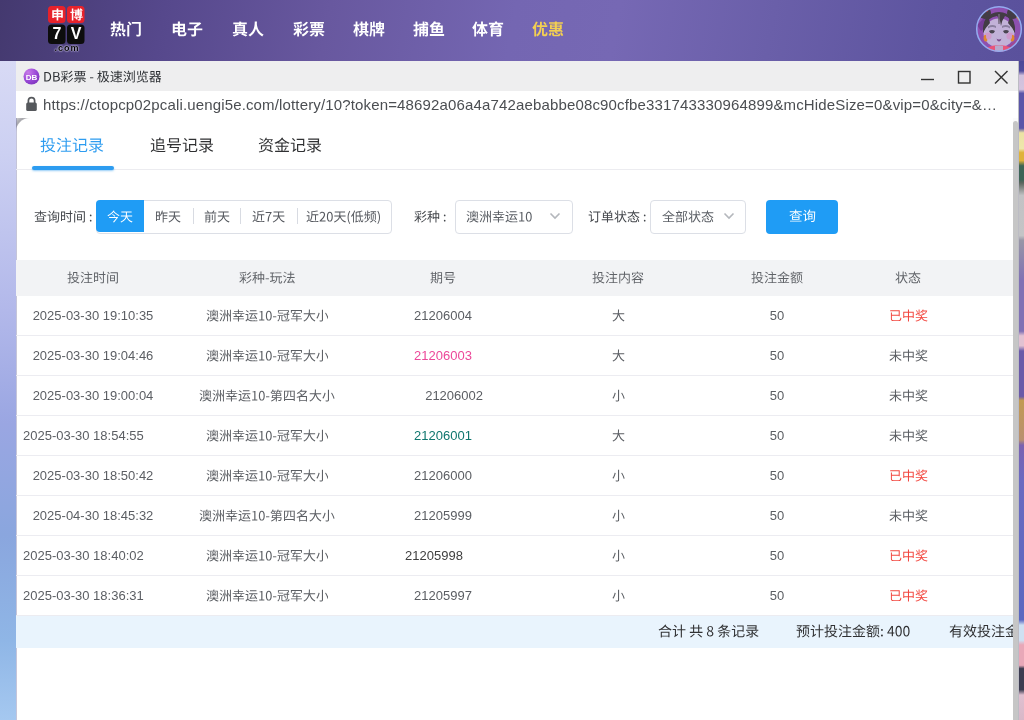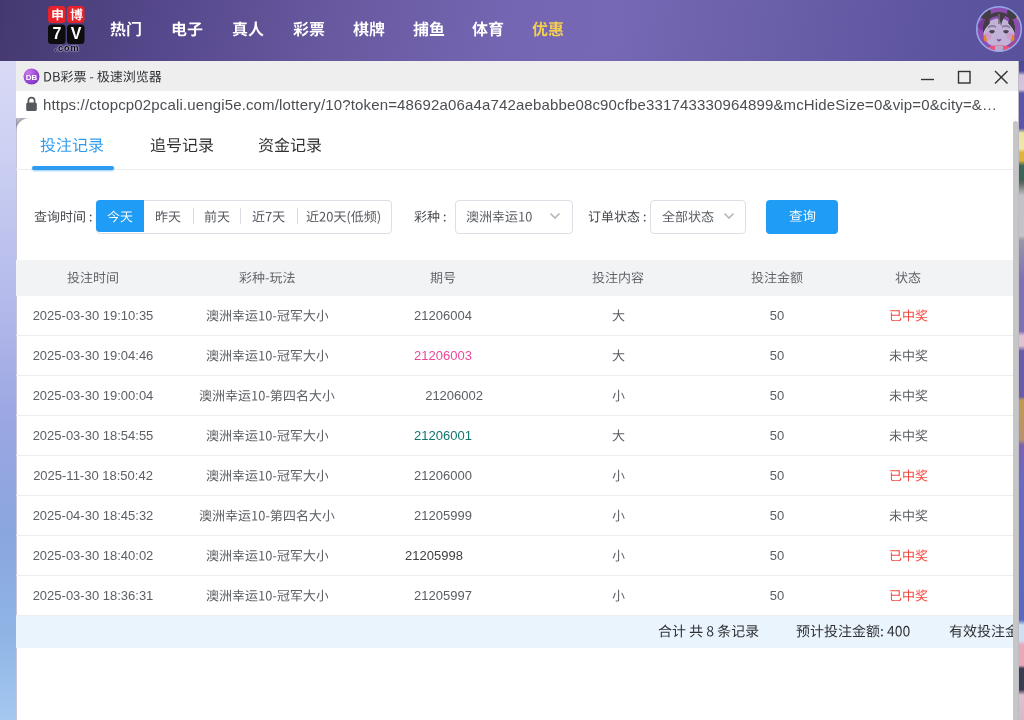--- a/index.html
+++ b/index.html
@@ -430,21 +430,21 @@
 <svg style="position:absolute;left:611.5px;top:389.0px;overflow:hidden;" width="13.0" height="14.3" viewBox="0 0 1000 1100" fill="#5b5e63">
     <use href="#r5c0f" x="0" y="880"></use>
   </svg>
 <div class="fs13" style="position:absolute;left:757px;top:387px;width:40px;height:18px;color:#5b5e63;text-align:center;line-height:18px">50</div>
 <svg style="position:absolute;left:888.5px;top:389.0px;overflow:hidden;" width="39.0" height="14.3" viewBox="0 0 3000 1100" fill="#5b5e63">
     <use href="#r672a" x="0" y="880"></use>
     <use href="#r4e2d" x="1000" y="880"></use>
     <use href="#r5956" x="2000" y="880"></use>
   </svg>
 <div style="position:absolute;left:16px;top:455px;width:997px;height:1px;background:#ececf1"></div>
-<div class="fs13" style="position:absolute;left:23px;top:427px;width:140px;height:18px;color:#5b5e63;text-align:center;line-height:18px">2025-03-30 18:54:55</div>
+<div class="fs13" style="position:absolute;left:23px;top:427px;width:140px;height:18px;color:#5b5e63;text-align:left;line-height:18px">2025-03-30 18:54:55</div>
 <svg style="position:absolute;left:205.5px;top:429.0px;overflow:hidden;" width="122.9" height="14.3" viewBox="0 0 9457 1100" fill="#5b5e63">
     <use href="#r6fb3" x="0" y="880"></use>
     <use href="#r6d32" x="1000" y="880"></use>
     <use href="#r5e78" x="2000" y="880"></use>
     <use href="#r8fd0" x="3000" y="880"></use>
     <use href="#r31" x="4000" y="880"></use>
     <use href="#r30" x="4555" y="880"></use>
     <use href="#r2d" x="5110" y="880"></use>
     <use href="#r51a0" x="5457" y="880"></use>
     <use href="#r519b" x="6457" y="880"></use>
@@ -455,21 +455,21 @@
 <svg style="position:absolute;left:611.5px;top:429.0px;overflow:hidden;" width="13.0" height="14.3" viewBox="0 0 1000 1100" fill="#5b5e63">
     <use href="#r5927" x="0" y="880"></use>
   </svg>
 <div class="fs13" style="position:absolute;left:757px;top:427px;width:40px;height:18px;color:#5b5e63;text-align:center;line-height:18px">50</div>
 <svg style="position:absolute;left:888.5px;top:429.0px;overflow:hidden;" width="39.0" height="14.3" viewBox="0 0 3000 1100" fill="#5b5e63">
     <use href="#r672a" x="0" y="880"></use>
     <use href="#r4e2d" x="1000" y="880"></use>
     <use href="#r5956" x="2000" y="880"></use>
   </svg>
 <div style="position:absolute;left:16px;top:495px;width:997px;height:1px;background:#ececf1"></div>
-<div class="fs13" style="position:absolute;left:23px;top:467px;width:140px;height:18px;color:#5b5e63;text-align:center;line-height:18px">2025-11-30 18:50:42</div>
+<div class="fs13" style="position:absolute;left:23px;top:467px;width:140px;height:18px;color:#5b5e63;text-align:center;line-height:18px">2025-03-30 18:50:42</div>
 <svg style="position:absolute;left:205.5px;top:469.0px;overflow:hidden;" width="122.9" height="14.3" viewBox="0 0 9457 1100" fill="#5b5e63">
     <use href="#r6fb3" x="0" y="880"></use>
     <use href="#r6d32" x="1000" y="880"></use>
     <use href="#r5e78" x="2000" y="880"></use>
     <use href="#r8fd0" x="3000" y="880"></use>
     <use href="#r31" x="4000" y="880"></use>
     <use href="#r30" x="4555" y="880"></use>
     <use href="#r2d" x="5110" y="880"></use>
     <use href="#r51a0" x="5457" y="880"></use>
     <use href="#r519b" x="6457" y="880"></use>
@@ -506,21 +506,21 @@
 <svg style="position:absolute;left:611.5px;top:509.0px;overflow:hidden;" width="13.0" height="14.3" viewBox="0 0 1000 1100" fill="#5b5e63">
     <use href="#r5c0f" x="0" y="880"></use>
   </svg>
 <div class="fs13" style="position:absolute;left:757px;top:507px;width:40px;height:18px;color:#5b5e63;text-align:center;line-height:18px">50</div>
 <svg style="position:absolute;left:888.5px;top:509.0px;overflow:hidden;" width="39.0" height="14.3" viewBox="0 0 3000 1100" fill="#5b5e63">
     <use href="#r672a" x="0" y="880"></use>
     <use href="#r4e2d" x="1000" y="880"></use>
     <use href="#r5956" x="2000" y="880"></use>
   </svg>
 <div style="position:absolute;left:16px;top:575px;width:997px;height:1px;background:#ececf1"></div>
-<div class="fs13" style="position:absolute;left:23px;top:547px;width:140px;height:18px;color:#5b5e63;text-align:center;line-height:18px">2025-03-30 18:40:02</div>
+<div class="fs13" style="position:absolute;left:23px;top:547px;width:140px;height:18px;color:#5b5e63;line-height:18px">2025-03-30 18:40:02</div>
 <svg style="position:absolute;left:205.5px;top:549.0px;overflow:hidden;" width="122.9" height="14.3" viewBox="0 0 9457 1100" fill="#5b5e63">
     <use href="#r6fb3" x="0" y="880"></use>
     <use href="#r6d32" x="1000" y="880"></use>
     <use href="#r5e78" x="2000" y="880"></use>
     <use href="#r8fd0" x="3000" y="880"></use>
     <use href="#r31" x="4000" y="880"></use>
     <use href="#r30" x="4555" y="880"></use>
     <use href="#r2d" x="5110" y="880"></use>
     <use href="#r51a0" x="5457" y="880"></use>
     <use href="#r519b" x="6457" y="880"></use>
@@ -531,21 +531,21 @@
 <svg style="position:absolute;left:611.5px;top:549.0px;overflow:hidden;" width="13.0" height="14.3" viewBox="0 0 1000 1100" fill="#5b5e63">
     <use href="#r5c0f" x="0" y="880"></use>
   </svg>
 <div class="fs13" style="position:absolute;left:757px;top:547px;width:40px;height:18px;color:#5b5e63;text-align:center;line-height:18px">50</div>
 <svg style="position:absolute;left:888.5px;top:549.0px;overflow:hidden;" width="39.0" height="14.3" viewBox="0 0 3000 1100" fill="#f2473f">
     <use href="#r5df2" x="0" y="880"></use>
     <use href="#r4e2d" x="1000" y="880"></use>
     <use href="#r5956" x="2000" y="880"></use>
   </svg>
 <div style="position:absolute;left:16px;top:615px;width:997px;height:1px;background:#ececf1"></div>
-<div class="fs13" style="position:absolute;left:23px;top:587px;width:140px;height:18px;color:#5b5e63;text-align:center;line-height:18px">2025-03-30 18:36:31</div>
+<div class="fs13" style="position:absolute;left:23px;top:587px;width:140px;height:18px;color:#5b5e63;line-height:18px">2025-03-30 18:36:31</div>
 <svg style="position:absolute;left:205.5px;top:589.0px;overflow:hidden;" width="122.9" height="14.3" viewBox="0 0 9457 1100" fill="#5b5e63">
     <use href="#r6fb3" x="0" y="880"></use>
     <use href="#r6d32" x="1000" y="880"></use>
     <use href="#r5e78" x="2000" y="880"></use>
     <use href="#r8fd0" x="3000" y="880"></use>
     <use href="#r31" x="4000" y="880"></use>
     <use href="#r30" x="4555" y="880"></use>
     <use href="#r2d" x="5110" y="880"></use>
     <use href="#r51a0" x="5457" y="880"></use>
     <use href="#r519b" x="6457" y="880"></use>

